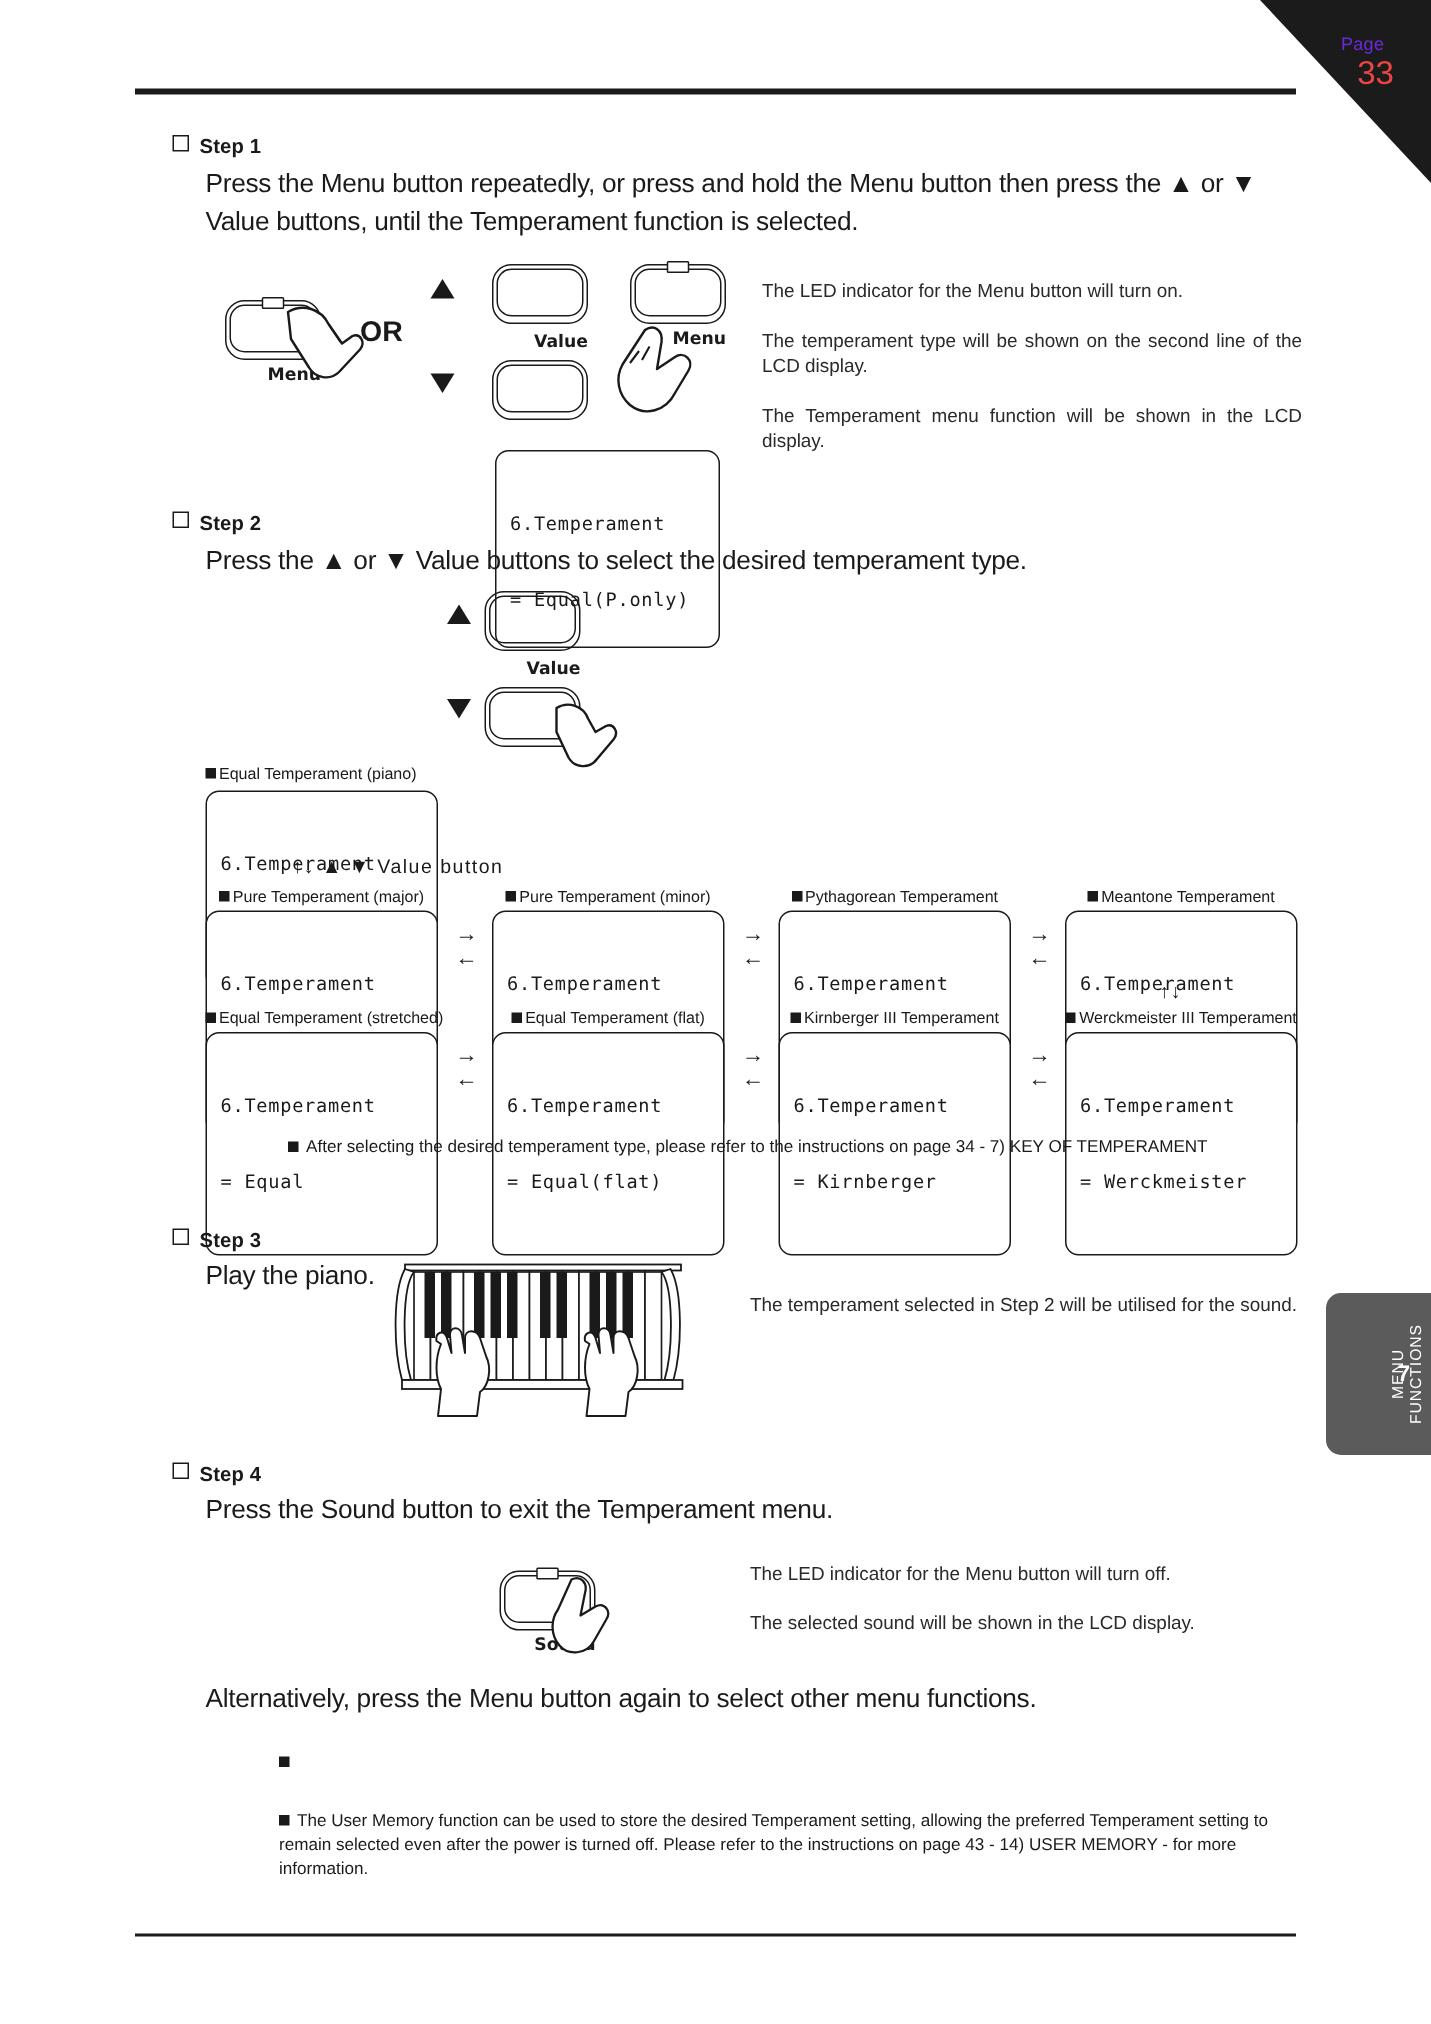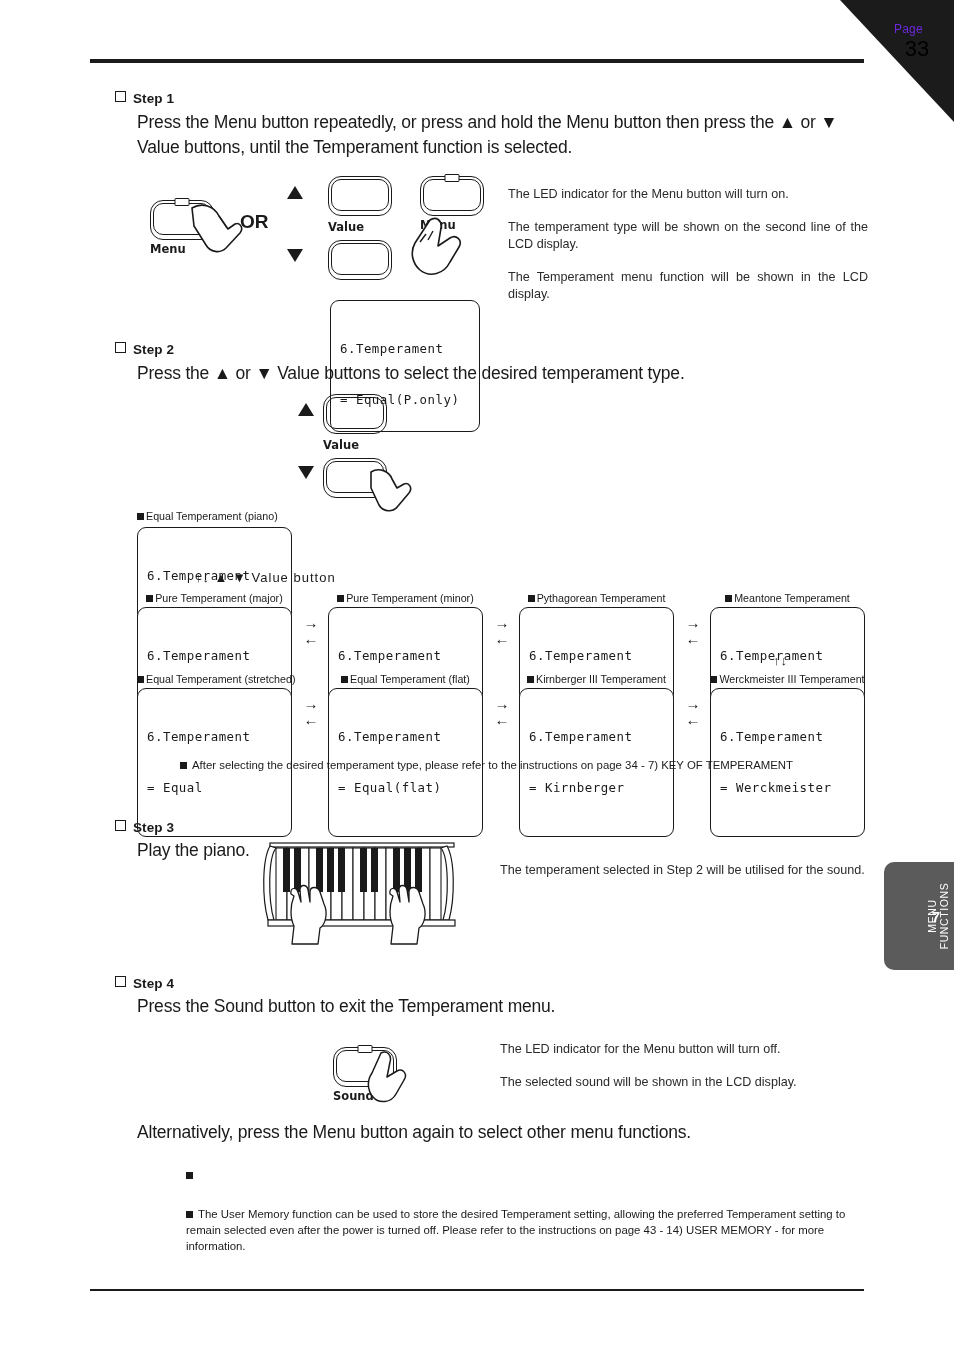--- a/index.html
+++ b/index.html
@@ -16,21 +16,21 @@
   .corner .tri{
     position:absolute;top:0;right:0;width:0;height:0;
     border-top:122px solid #1b1b1b;
     border-left:114px solid transparent;
   }
   .corner .plabel{
     position:absolute;top:22px;right:14px;color:#6d28d9;
     font-size:12px;letter-spacing:.2px;text-align:left;width:46px;
   }
   .corner .pnum{
-    position:absolute;top:36px;right:14px;color:#000000;
+    position:absolute;top:36px;right:14px;color:#ef4444;
     font-size:22px;font-weight:normal;text-align:center;width:46px;
   }
   
   .toprule{
     position:absolute;left:90px;top:59px;width:774px;height:4px;background:#1b1b1b;
   }
   .botrule{
     position:absolute;left:90px;top:1289px;width:774px;height:2px;background:#1b1b1b;
   }
   
@@ -103,21 +103,21 @@
   }
   .btn .inner{
     position:absolute;left:3px;top:3px;right:3px;bottom:5px;
     border:1.3px solid #1a1a1a;border-radius:10px;
   }
   .btn .led{
     position:absolute;left:50%;top:-2px;transform:translateX(-50%);
     width:13px;height:6px;border:1.3px solid #1a1a1a;border-radius:1px;background:#fff;
   }
   .btn-label{
-    font-size:11.5px;text-align:left;margin-top:2px;font-weight:600;
+    font-size:11.5px;text-align:right;margin-top:2px;font-weight:600;
     font-family:"DejaVu Sans", sans-serif;
   }
   .tri-up,.tri-dn{
     width:0;height:0;border-left:8px solid transparent;border-right:8px solid transparent;
   }
   .tri-up{border-bottom:13px solid #1a1a1a;}
   .tri-dn{border-top:13px solid #1a1a1a;}
   .abs{position:absolute;}
 </style>
 </head>
@@ -321,21 +321,21 @@
 </div>
 
 <div class="abs" style="left:710px;top:673px;">
   <div class="lcd-cap"><span class="sq"></span><span>Werckmeister III Temperament</span></div>
   <div class="lcd" style="width:155px;">
     <div>6.Temperament</div>
     <div>= Werckmeister</div>
   </div>
 </div>
 
-<div class="abs note" style="left:180px;top:757px;width:690px;">
+<div class="abs note" style="left:192px;top:757px;width:690px;">
   <span class="sq"></span><span>After selecting the desired temperament type, please refer to the instructions on page 34 - 7) KEY OF TEMPERAMENT</span>
 </div>
 
 <div class="abs" style="left:115px;top:818px;">
   <span class="step-box"></span><span class="step-head">Step 3</span>
 </div>
 <div class="abs step-body" style="left:137px;top:838px;">Play the piano.</div>
 
 <svg class="abs" style="left:262px;top:840px;" width="200" height="110" viewBox="0 0 200 110">
 

